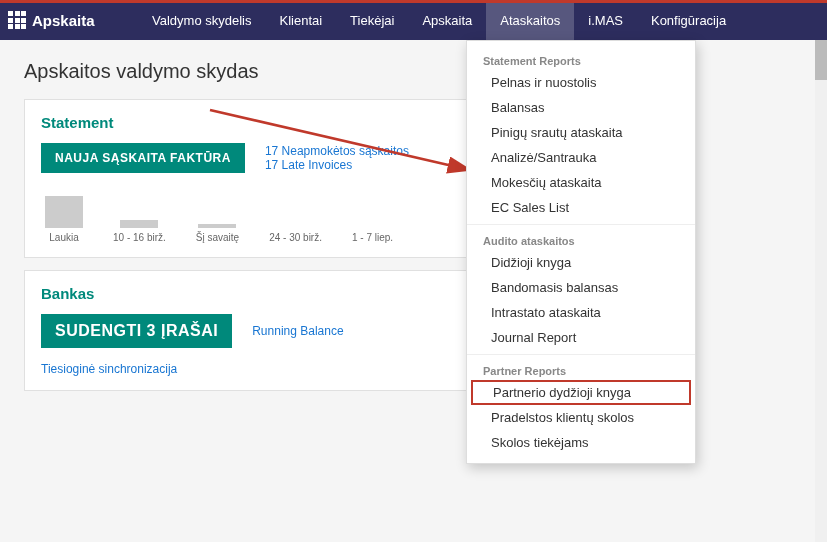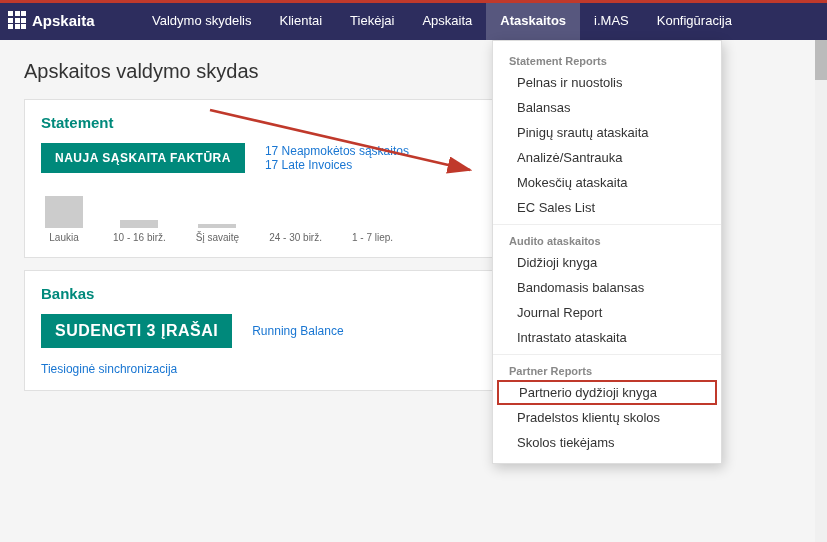--- a/index.html
+++ b/index.html
@@ -40,21 +40,21 @@
     .nav-item {
       color: white;
       padding: 0 14px;
       height: 40px;
       display: flex;
       align-items: center;
       cursor: pointer;
       font-size: 13px;
       white-space: nowrap;
     }
-    .nav-item.active { background: rgba(255,255,255,0.2); font-weight: bold; }
+    .nav-item.active { background: rgba(255,255,255,0.2); }
 
     
     .top-accent {
       position: absolute;
       top: 0; left: 0; right: 0;
       height: 3px;
       background: #c0392b;
     }
 
     
@@ -158,21 +158,21 @@
       color: #1976d2;
       font-size: 12px;
       margin-top: 14px;
       cursor: pointer;
     }
 
     
     .dropdown-overlay {
       position: absolute;
       top: 40px;
-      left: 492px;
+      left: 466px;
       background: white;
       border: 1px solid #ddd;
       box-shadow: 2px 4px 12px rgba(0,0,0,0.2);
       width: 230px;
       z-index: 200;
       padding: 8px 0;
     }
     .dropdown-section-label {
       padding: 6px 16px 3px;
       font-size: 11px;
@@ -315,22 +315,22 @@
   <div class="dropdown-item">Pinigų srautų ataskaita</div>
   <div class="dropdown-item">Analizė/Santrauka</div>
   <div class="dropdown-item">Mokesčių ataskaita</div>
   <div class="dropdown-item">EC Sales List</div>
 
   <hr class="dropdown-divider">
 
   <div class="dropdown-section-label">Audito ataskaitos</div>
   <div class="dropdown-item">Didžioji knyga</div>
   <div class="dropdown-item">Bandomasis balansas</div>
+  <div class="dropdown-item">Intrastato ataskaita</div>
   <div class="dropdown-item">Journal Report</div>
-  <div class="dropdown-item">Intrastato ataskaita</div>
 
   <hr class="dropdown-divider">
 
   <div class="dropdown-section-label">Partner Reports</div>
   <div class="dropdown-item highlighted">Partnerio dydžioji knyga</div>
   <div class="dropdown-item">Pradelstos klientų skolos</div>
   <div class="dropdown-item">Skolos tiekėjams</div>
 </div>
 
 <div class="scrollbar">

